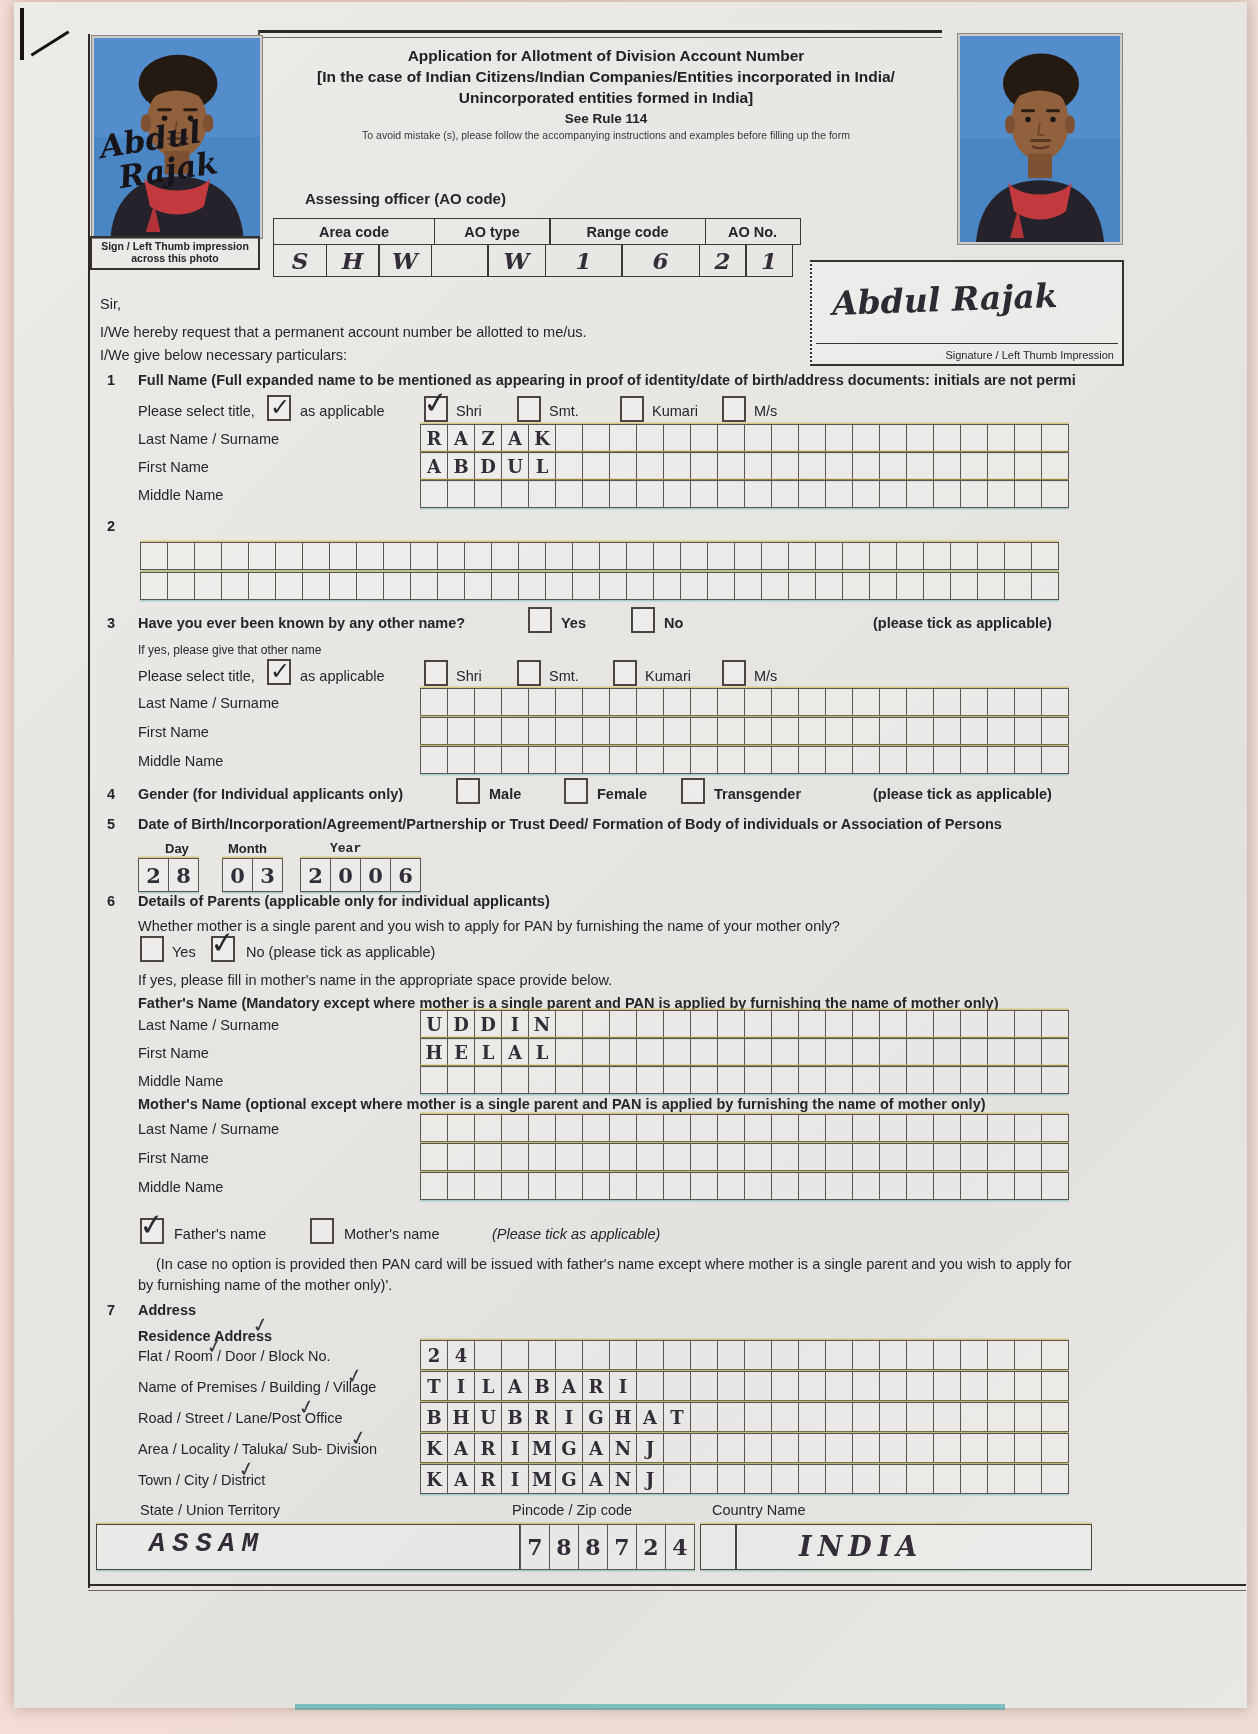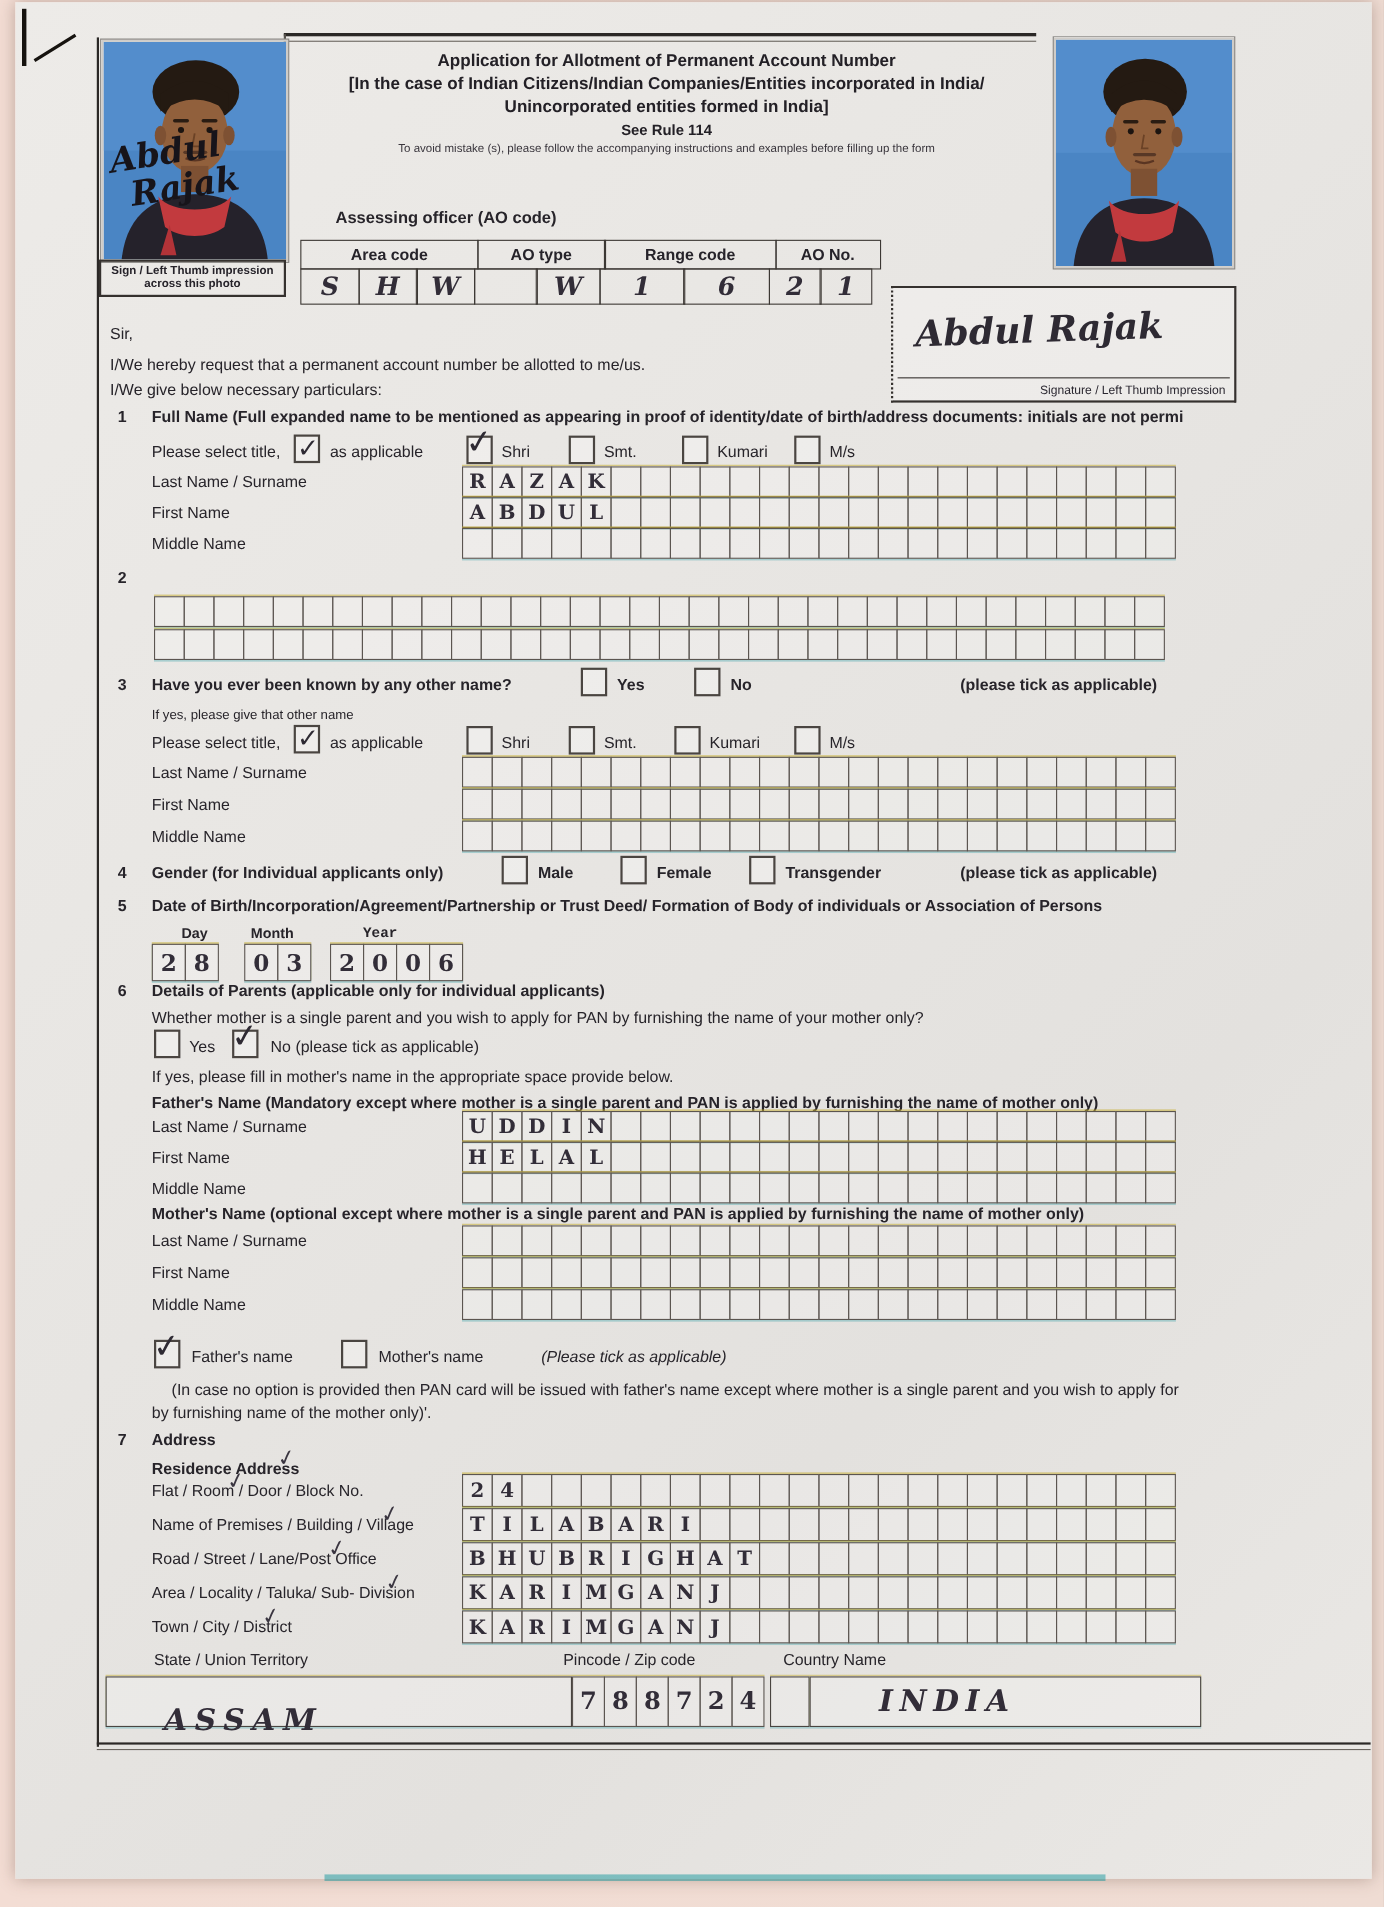--- a/index.html
+++ b/index.html
@@ -128,21 +128,21 @@
       <rect x="70" y="100" width="21" height="3" rx="1.5" fill="#3a241a" opacity="0.65"></rect>
       <path d="M72,107 Q80,111 89,107" stroke="#5a3522" stroke-width="2" fill="none"></path>
       <rect x="68" y="114" width="24" height="24" fill="#7e5133"></rect>
       <path d="M16,200 C20,158 46,140 80,140 C114,140 140,158 144,200 Z" fill="#25222b"></path>
       <path d="M48,142 C60,158 100,158 112,142 L106,170 C92,181 68,181 54,170 Z" fill="#c23a3e"></path>
       <path d="M58,168 L50,196 L64,196 Z" fill="#b23338"></path>
     </svg>
   </div>
 
   <div class="abs center" style="left:262px;top:42px;width:688px;">
-    <div class="bold" style="font-size:15.5px;margin-top:5px;color:#232026;">Application for Allotment of Permanent Account Number</div>
+    <div class="bold" style="font-size:15.5px;margin-top:5px;color:#232026;">Application for Allotment of Division Account Number</div>
     <div class="bold" style="font-size:15.5px;margin-top:3px;color:#232026;">[In the case of Indian Citizens/Indian Companies/Entities incorporated in India/</div>
     <div class="bold" style="font-size:15.5px;margin-top:3px;color:#232026;">Unincorporated entities formed in India]</div>
     <div class="bold" style="font-size:13.5px;margin-top:4px;color:#232026;">See Rule 114</div>
     <div class="tiny" style="margin-top:3px;color:#3a363d;">To avoid mistake (s), please follow the accompanying instructions and examples before filling up the form</div>
   </div>
 
   <div class="lbl bold" style="left:305px;top:190px;font-size:15px;">Assessing officer (AO code)</div>
   <div class="ao-table">
     <div class="ao-row">
       <div class="ao-h" style="width:162px;">Area code</div>
@@ -858,21 +858,21 @@
       <span class="gcell"></span>
       <span class="gcell"></span>
       <span class="gcell"></span>
     </div>
 
   <div class="lbl" style="left:140px;top:1502px;">State / Union Territory</div>
   <div class="lbl" style="left:512px;top:1502px;">Pincode / Zip code</div>
   <div class="lbl" style="left:712px;top:1502px;">Country Name</div>
 
   <div class="valbox" style="left:96px;top:1524px;width:424px;height:46px;">
-    <span class="hw" style="position:absolute;left:52px;top:24px;font-size:27px;letter-spacing:7px;font-style:italic;">ASSAM</span>
+    <span class="hw" style="position:absolute;left:52px;top:4px;font-size:27px;letter-spacing:7px;font-style:italic;font-family:Liberation Mono, monospace;">ASSAM</span>
   </div>
   <div class="grid pin" style="left:520px;top:1524px;">
       <span class="gcell">7</span>
       <span class="gcell">8</span>
       <span class="gcell">8</span>
       <span class="gcell">7</span>
       <span class="gcell">2</span>
       <span class="gcell">4</span>
     </div>
   <div class="valbox" style="left:700px;top:1524px;width:36px;height:46px;"></div>

